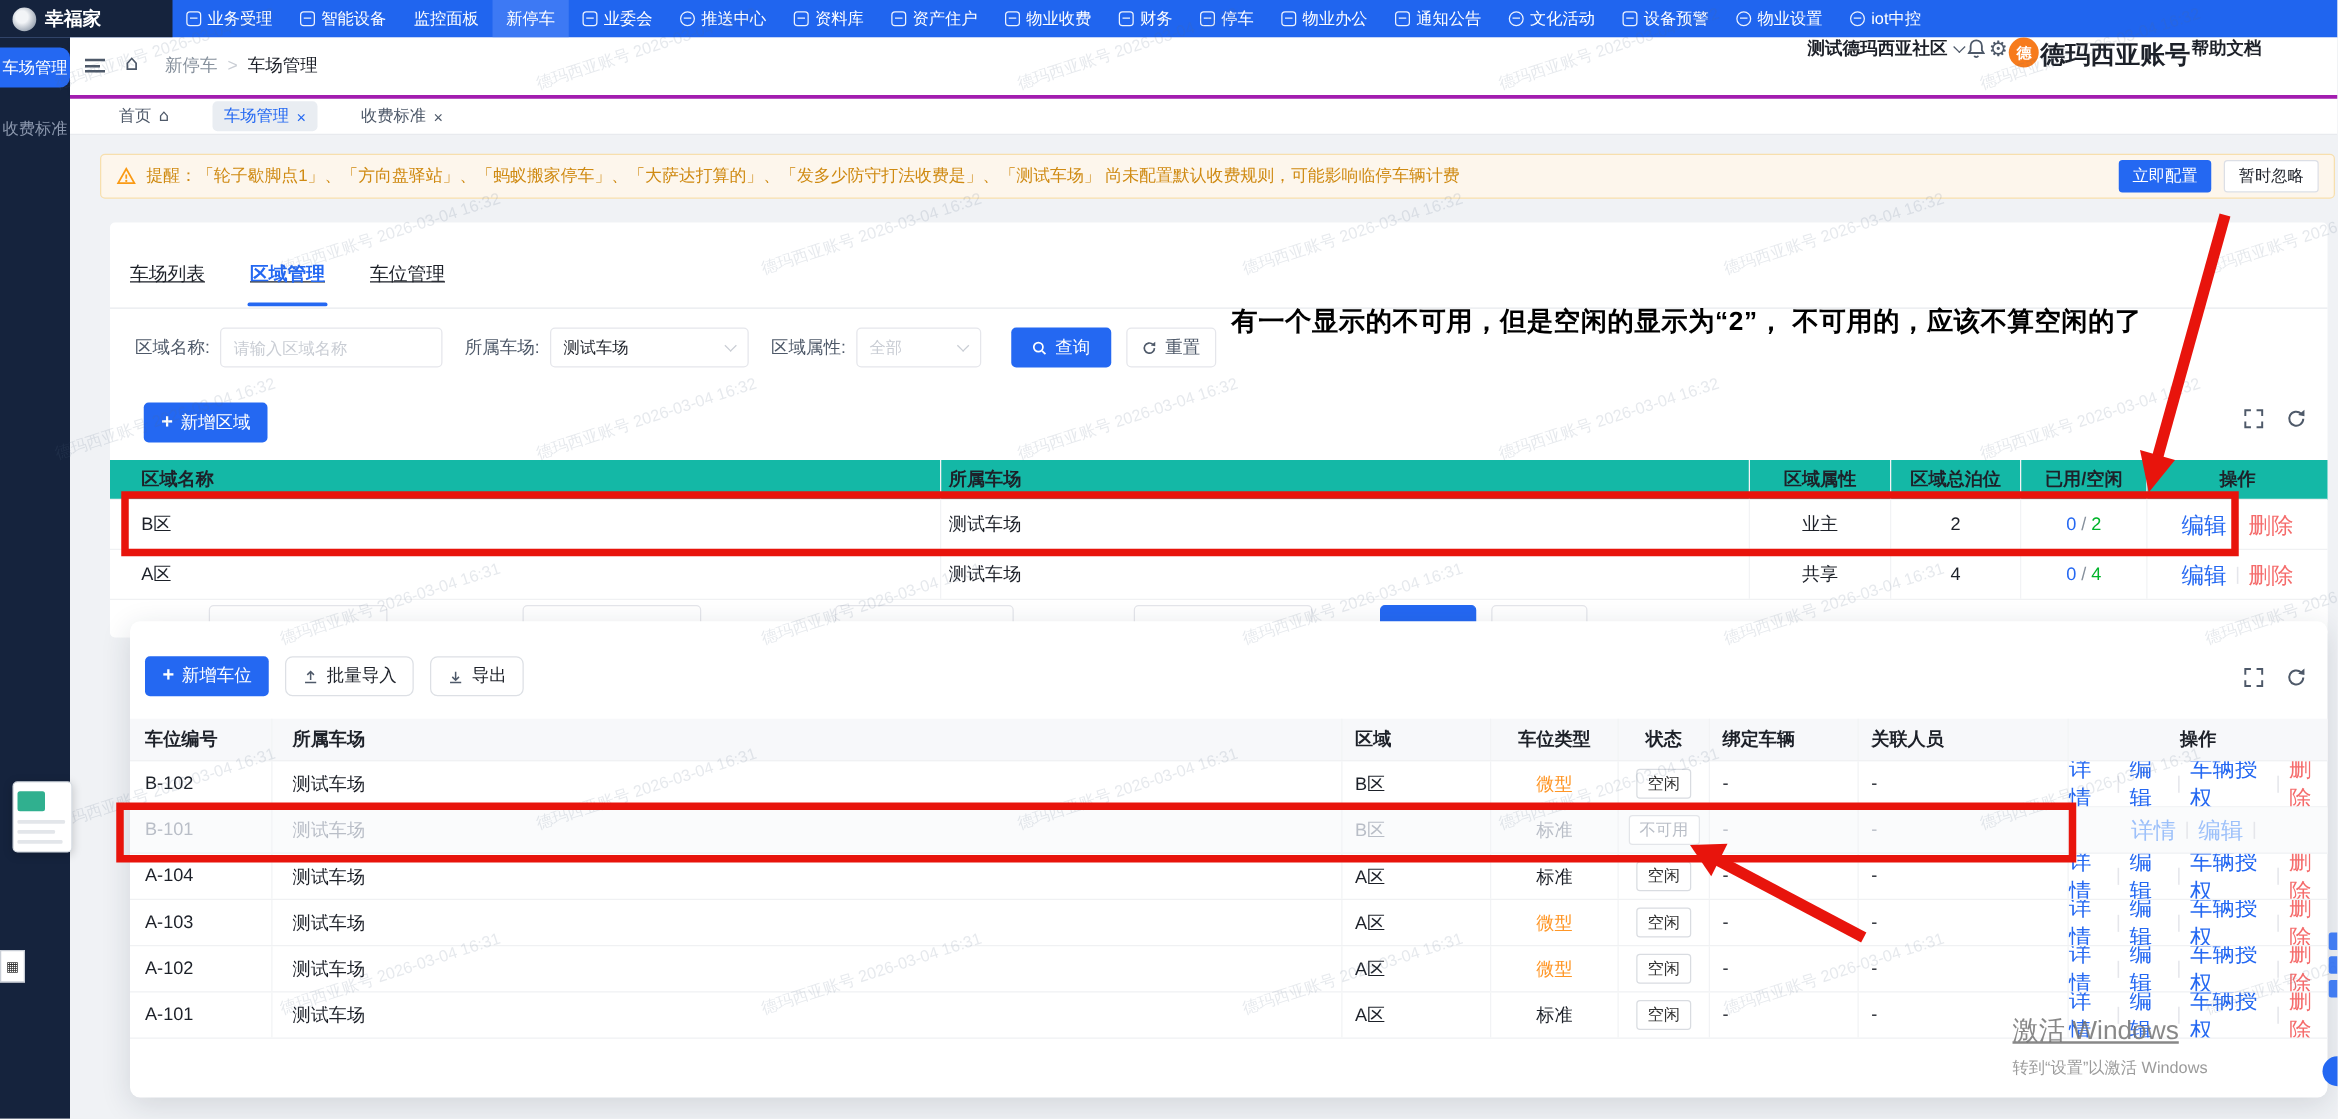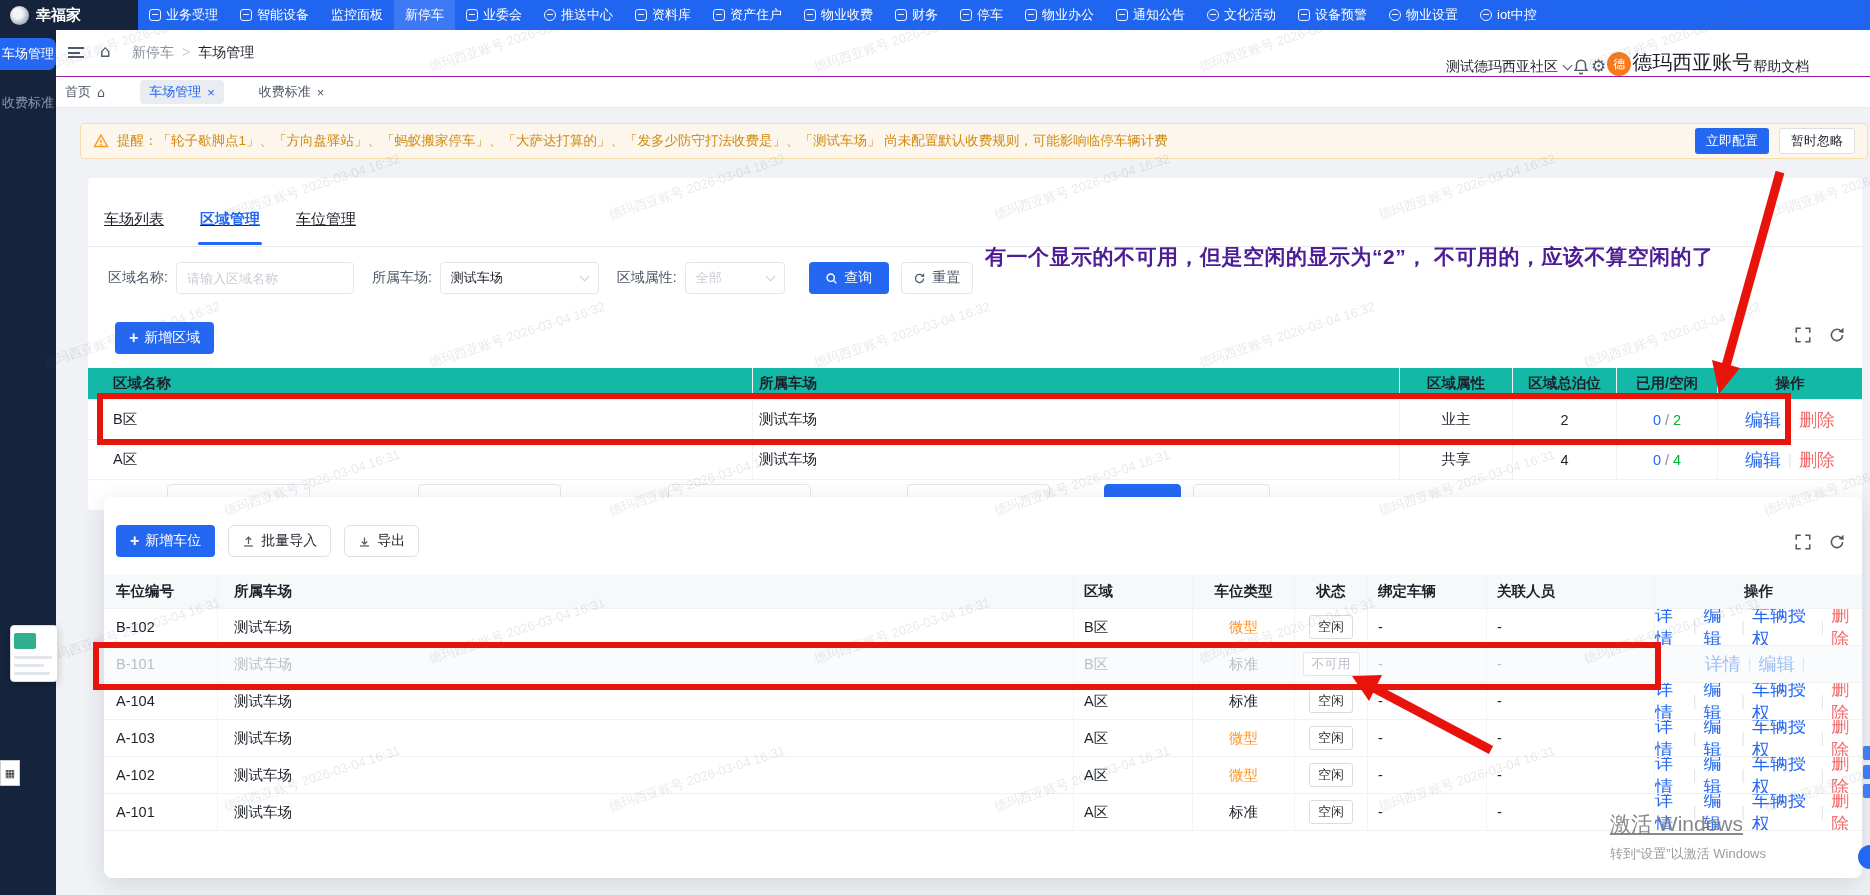--- a/index.html
+++ b/index.html
@@ -25,30 +25,30 @@
   
   .header { position:absolute; top:30px; left:56px; width:1814px; height:46px; background:#fff; z-index:5; box-shadow:0 1px 3px rgba(0,0,0,.04); }
   .ham { position:absolute; left:12px; top:17px; width:16px; height:11px; border-top:2px solid #4e5969; border-bottom:2px solid #4e5969; }
   .ham::after { content:""; position:absolute; left:0; top:2.5px; width:12px; height:2px; background:#4e5969; }
   .home-glyph { font-family:"DejaVu Sans",sans-serif; color:#4e5969; font-size:17px; }
   .header .home-glyph { position:absolute; left:44px; top:11px; }
   .breadcrumb { position:absolute; left:76px; top:14px; display:flex; gap:8px; font-size:14px; }
   .bc-parent { color:#86909c; }
   .bc-sep { color:#c9cdd4; }
   .bc-current { color:#1d2129; }
-  .header-right { position:absolute; left:1390px; top:0; height:46px; display:flex; align-items:flex-end; gap:1px; }
+  .header-right { position:absolute; left:1390px; top:0; height:46px; display:flex; align-items:flex-start; gap:1px;font-weight:bold; }
   .community { display:flex; align-items:center; gap:6px; font-size:14px; color:#1d2129; cursor:pointer; white-space:nowrap; }
   .chev-down { width:7px; height:7px; border-right:1.5px solid #4e5969; border-bottom:1.5px solid #4e5969; transform:rotate(45deg); margin-top:-3px; flex:none; }
   .gear-glyph { font-family:"DejaVu Sans",sans-serif; font-size:17px; color:#4e5969; cursor:pointer; }
   .avatar { width:24px; height:24px; border-radius:50%; background:#f77b1c; color:#fff; font-size:12px; display:flex; align-items:center; justify-content:center; flex:none; cursor:pointer; }
   .account-name { font-size:20px; white-space:nowrap; }
   .help-link { font-size:14px; white-space:nowrap; color:#1d2129; cursor:pointer; }
 
   
-  .tabbar { position:absolute; top:76px; left:56px; width:1814px; height:32px; background:#fff; border-top:1px solid #a21caf; border-bottom:1px solid #e8eaee; display:flex; align-items:center; gap:26px; z-index:5; }
+  .tabbar { position:absolute; top:76px; left:56px; width:1814px; height:32px; background:#fff; border-top:3px solid #a21caf; border-bottom:1px solid #e8eaee; display:flex; align-items:center; padding-left:30px; gap:26px; z-index:5; }
   .page-tab { display:flex; align-items:center; gap:6px; font-size:13px; color:#4e5969; cursor:pointer; padding:3px 9px; border-radius:4px; white-space:nowrap; }
   .page-tab.active { background:#e9edf2; color:#2468f2; }
   .tab-close::before { content:"×"; font-size:13px; color:inherit; }
   .tab-corner { position:absolute; left:1802px; top:9px; width:14px; height:14px; border:1px solid #c3c9d1; border-radius:3px; background:#fff; }
 
   
   .alert { position:absolute; top:123px; left:80px; width:1788px; height:36px; background:#fdf6ec; border:1px solid #f7dfad; border-radius:4px; display:flex; align-items:center; padding:0 12px; z-index:2; }
   .alert-text { color:#cf8a12; font-size:13.5px; margin-left:8px; white-space:nowrap; overflow:hidden; }
   .alert-btns { margin-left:auto; display:flex; gap:10px; flex:none; padding-left:10px; }
   .btn-cfg { background:#2468f2; color:#fff; border:none; height:26px; padding:0 11px; border-radius:3px; font-size:13px; cursor:pointer; white-space:nowrap; }
@@ -120,21 +120,21 @@
   .srow.disabled .badge { color:#b9bec7; border-color:#e3e5e9; }
   .srow.disabled .ops a { color:#9cc0fa; }
 
   .pfooter { position:absolute; right:18px; bottom:10px; display:flex; align-items:center; gap:14px; font-size:14px; color:#4e5969; }
   .pchev { width:8px; height:8px; border-left:1.5px solid #86909c; border-bottom:1.5px solid #86909c; transform:rotate(45deg); cursor:pointer; }
   .pchev.next { transform:rotate(225deg); }
   .page-box { min-width:40px; height:30px; border:1px solid #2468f2; border-radius:4px; color:#2468f2; display:flex; align-items:center; justify-content:center; font-size:14px; cursor:pointer; background:#fff; }
   .size-select { height:30px; border:1px solid #dde0e5; border-radius:4px; background:#fff; display:flex; align-items:center; gap:8px; padding:0 10px; font-size:13px; color:#1d2129; cursor:pointer; }
 
   
-  .annotation { position:absolute; left:985px; top:243px; font-size:21px; font-weight:800; color:#4c1d95; white-space:nowrap; z-index:3; letter-spacing:.5px; }
+  .annotation { position:absolute; left:985px; top:243px; font-size:21px; font-weight:800; color:#000000; white-space:nowrap; z-index:3; letter-spacing:.5px; }
   .overlay-svg { position:absolute; top:0; left:0; z-index:7; pointer-events:none; }
   .wm-layer { position:absolute; inset:0; z-index:6; pointer-events:none; overflow:hidden; }
   .wm { position:absolute; transform:rotate(-18deg); font-size:13px; color:rgba(90,110,135,.15); white-space:nowrap; }
   .win-activate { position:absolute; left:1610px; top:810px; z-index:8; color:rgba(115,115,115,.85); pointer-events:none; }
   .win-activate .l1 { font-size:21px;text-decoration:underline; }
   .win-activate .l2 { font-size:13px; margin-top:7px; color:rgba(130,130,130,.8); }
 
   
   .thumb { position:absolute; left:10px; top:625px; width:48px; height:57px; background:#fff; border:1px solid #d8dde3; border-radius:4px; z-index:9; box-shadow:0 2px 8px rgba(0,0,0,.18); }
   .thumb .green { position:absolute; left:3px; top:7px; width:22px; height:16px; background:#30b08f; border-radius:2px; }

